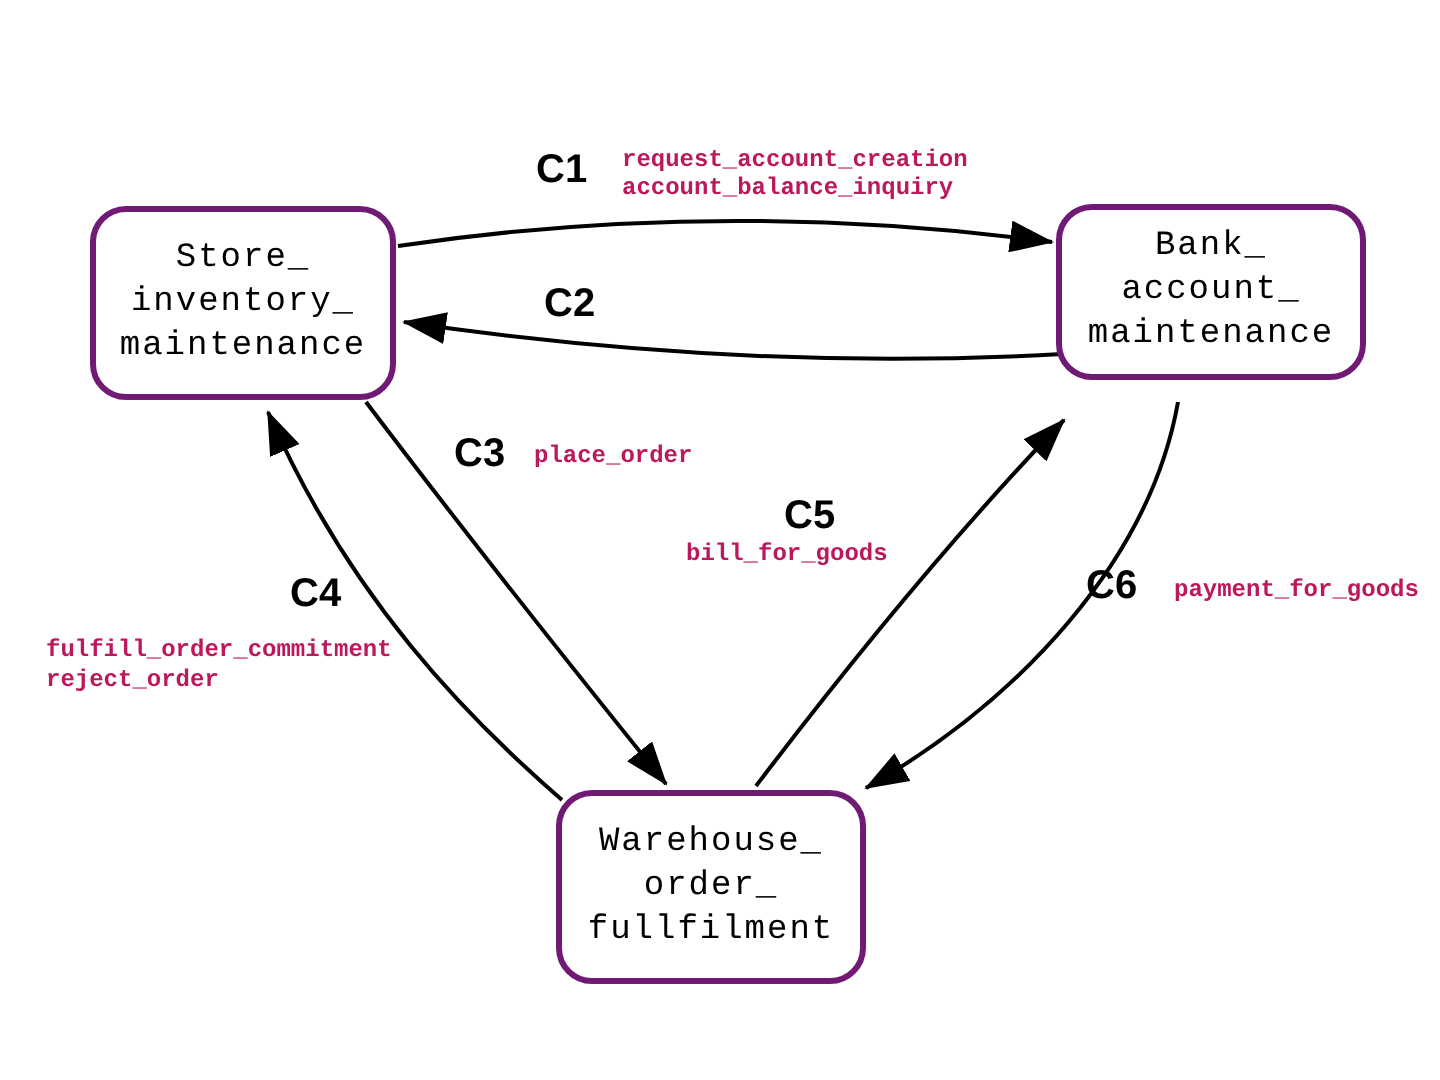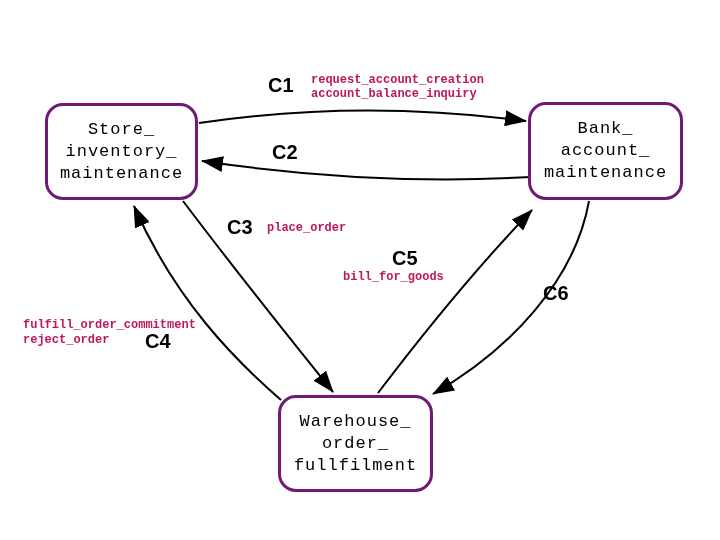--- a/index.html
+++ b/index.html
@@ -81,21 +81,21 @@
     <path class="edge" d="M 378 393 Q 460 285 532 210" marker-end="url(#arrow)"></path>
     <path class="edge" d="M 589 201 C 575 280 510 350 433 394" marker-end="url(#arrow)"></path>
   </svg>
 
   <div class="node" style="left:45px; top:103px; width:153px; height:97px;">
     <div>Store_</div>
     <div>inventory_</div>
     <div>maintenance</div>
   </div>
 
-  <div class="node" style="left:528px; top:102px; width:155px; height:98px;">
+  <div class="node" style="left:528px; top:102px; width:155px; height:88px;">
     <div>Bank_</div>
     <div>account_</div>
     <div>maintenance</div>
   </div>
 
   <div class="node" style="left:278px; top:395px; width:155px; height:97px;">
     <div>Warehouse_</div>
     <div>order_</div>
     <div>fullfilment</div>
   </div>
@@ -108,26 +108,29 @@
 
   <div class="cid" style="left:272px; top:142px;">C2</div>
   <div class="msgs" style="left:312px; top:140px;">
   </div>
 
   <div class="cid" style="left:227px; top:217px;">C3</div>
   <div class="msgs" style="left:267px; top:221px;">
     <div>place_order</div>
   </div>
 
-  <div class="cid" style="left:145px; top:287px;margin-top:44px;">C4</div>
+  <div class="cid" style="left:145px; top:287px;">C4</div>
   <div class="msgs wide" style="left:23px; top:318px;">
     <div>fulfill_order_commitment</div>
     <div>reject_order</div>
   </div>
 
   <div class="cid" style="left:392px; top:248px;">C5</div>
   <div class="msgs" style="left:343px; top:270px;">
     <div>bill_for_goods</div>
   </div>
 
   <div class="cid" style="left:543px; top:283px;">C6</div>
+  <div class="msgs" style="left:587px; top:288px;">
+    <div>payment_for_goods</div>
+  </div>
 
 </div>
 
 </body></html>

